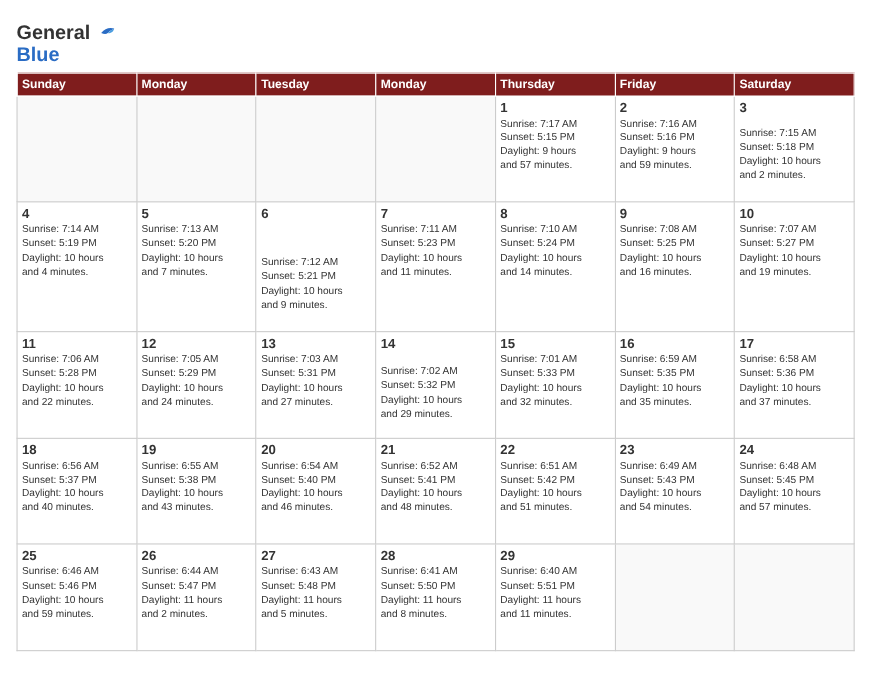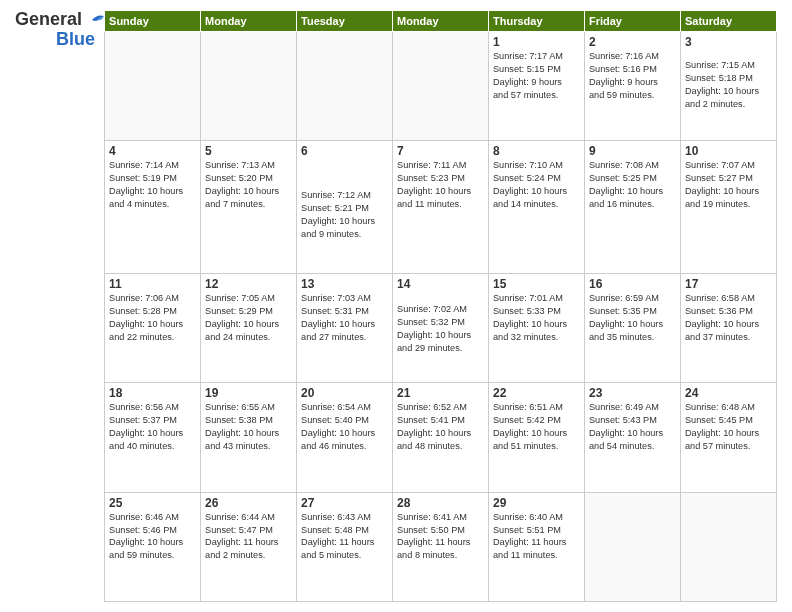--- a/index.html
+++ b/index.html
@@ -6,43 +6,43 @@
     body {
       width: 792px;
       height: 612px;
       font-family: Arial, sans-serif;
       background: #fff;
       overflow: hidden;
     }
     .page {
       width: 792px;
       height: 612px;
-      padding: 10px 15px;
+      padding: 20px 15px;
       display: flex;
-      flex-direction: row;
+      flex-direction: column;
       justify-content: space-between;
     }
     .header {
       display: flex;
       justify-content: space-between;
       align-items: flex-start;
       margin-bottom: 6px;
     }
     .logo {
       display: flex;
       flex-direction: column;
       align-items: flex-start;
     }
     .logo-text {
       font-size: 18px;
       font-weight: bold;
       color: #333;
       line-height: 1.1;
     }
-    .logo-blue { color: #2a6cc4; margin-left: 41px; }
+    .logo-blue { color: #2a6cc4; }
     .logo-row {
       display: flex;
       align-items: center;
     }
     .title-area {
       text-align: right;
     }
     .month-title {
       font-size: 32px;
       font-weight: bold;
@@ -53,21 +53,21 @@
       font-size: 14px;
       color: #333;
     }
     .calendar {
       border-collapse: collapse;
       width: 100%;
       flex: 1;
       table-layout: fixed;
     }
     .calendar th {
-      background: #4d7c0f;
+      background: #7f1d1d;
       color: white;
       font-size: 11px;
       font-weight: bold;
       padding: 4px 4px;
       text-align: left;
       border: 1px solid #fff;
     }
     .calendar td {
       border: 1px solid #ccc;
       vertical-align: top;

